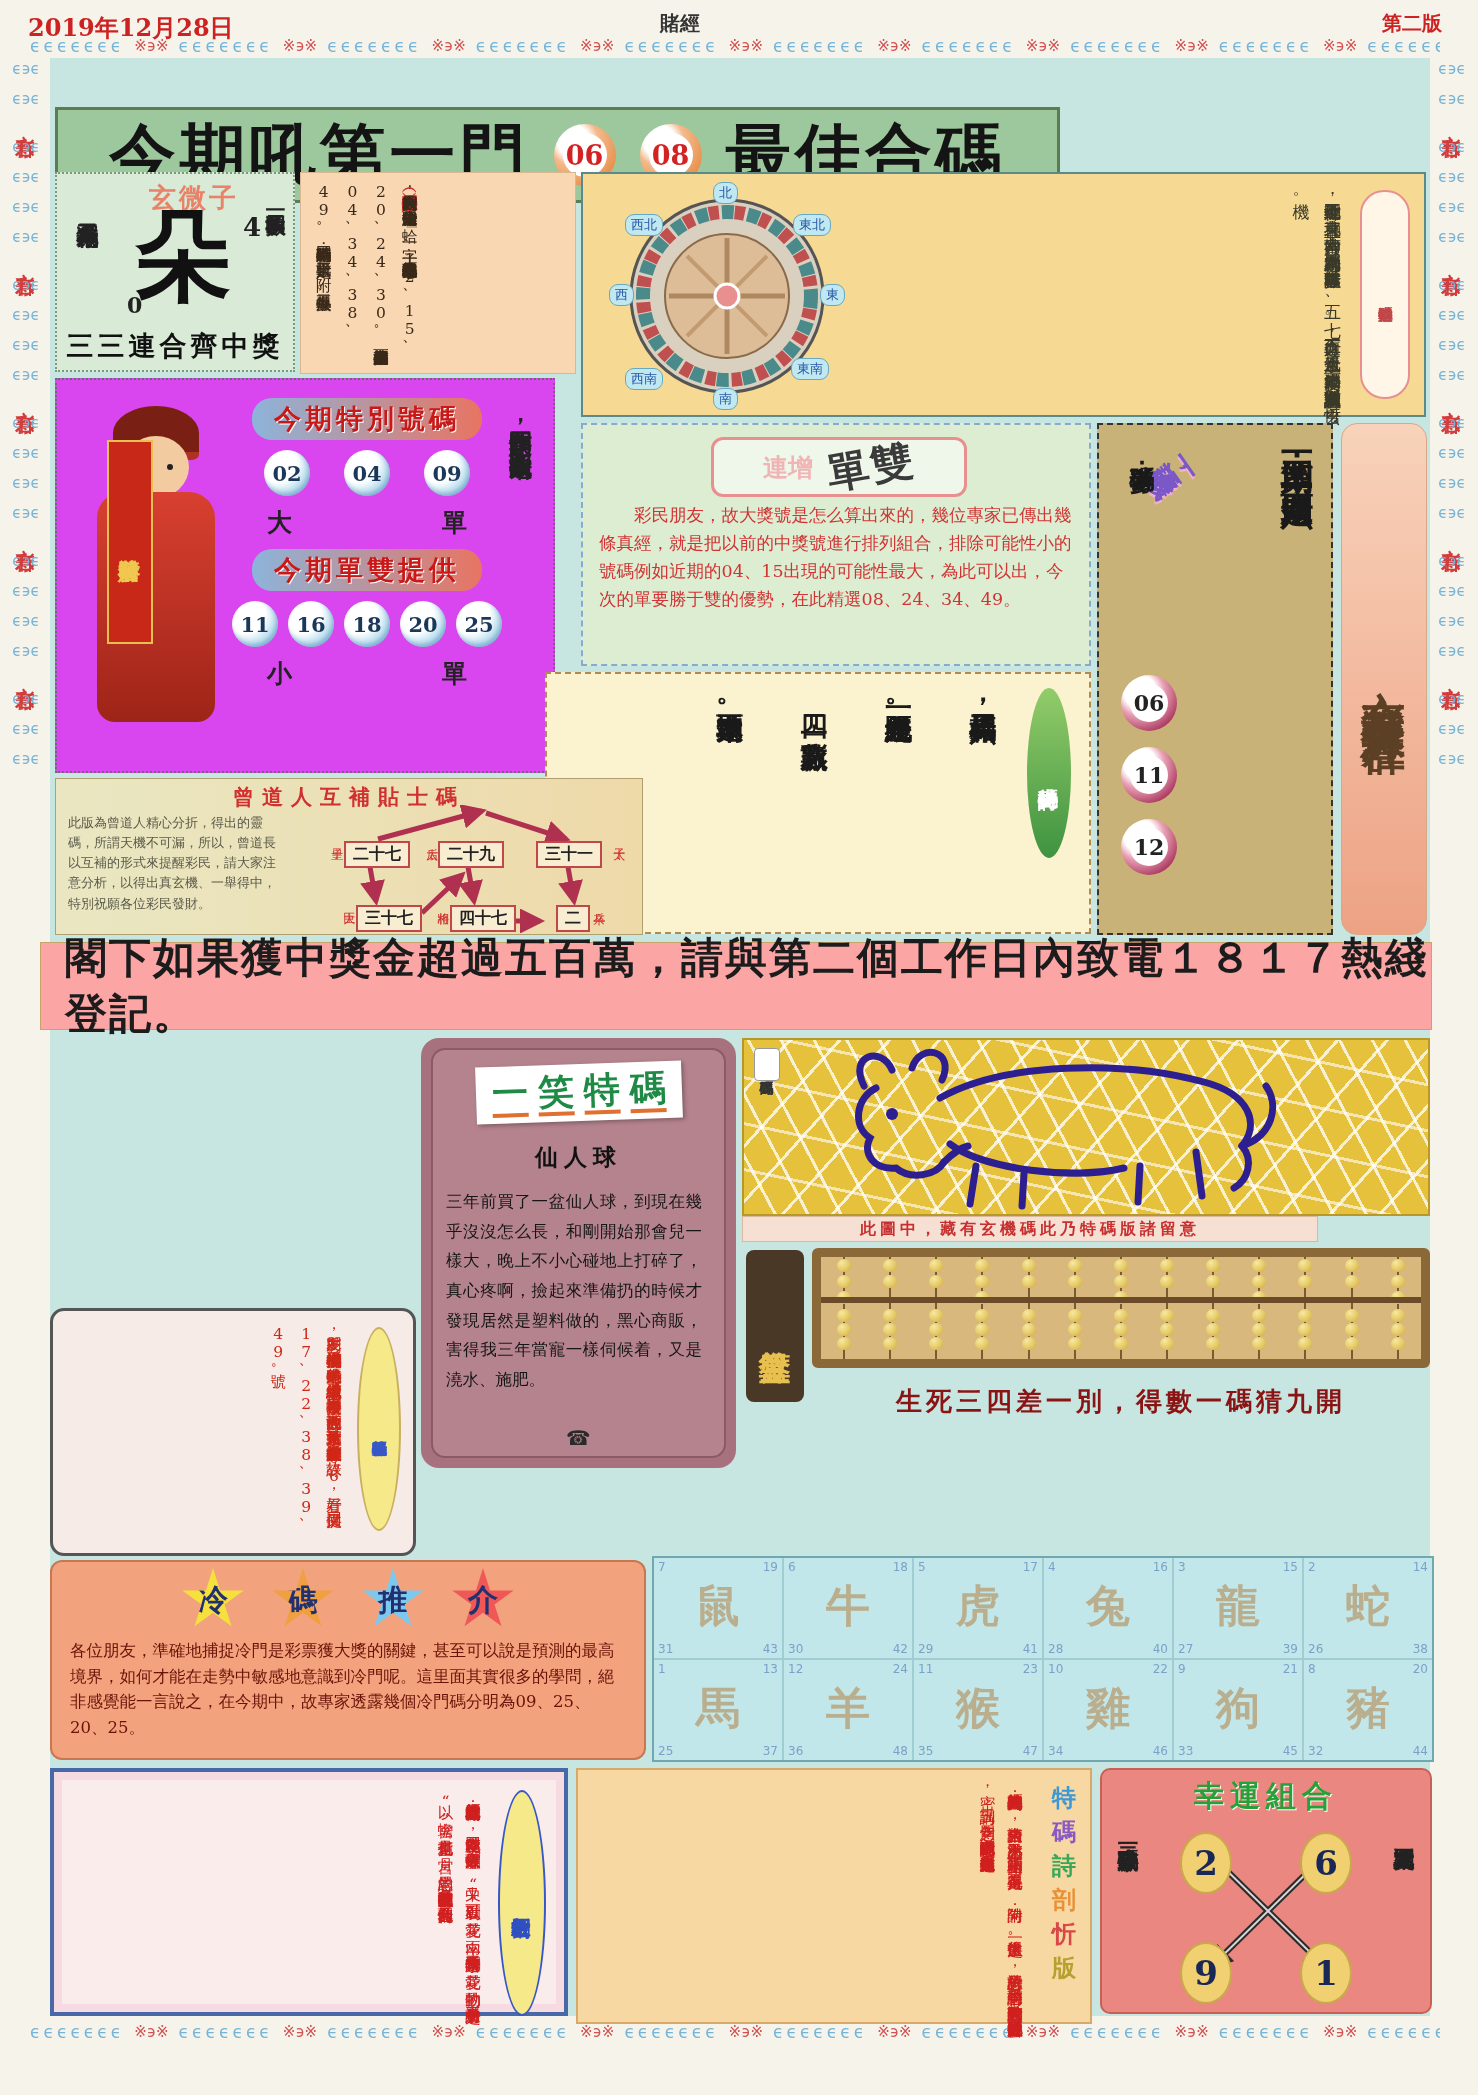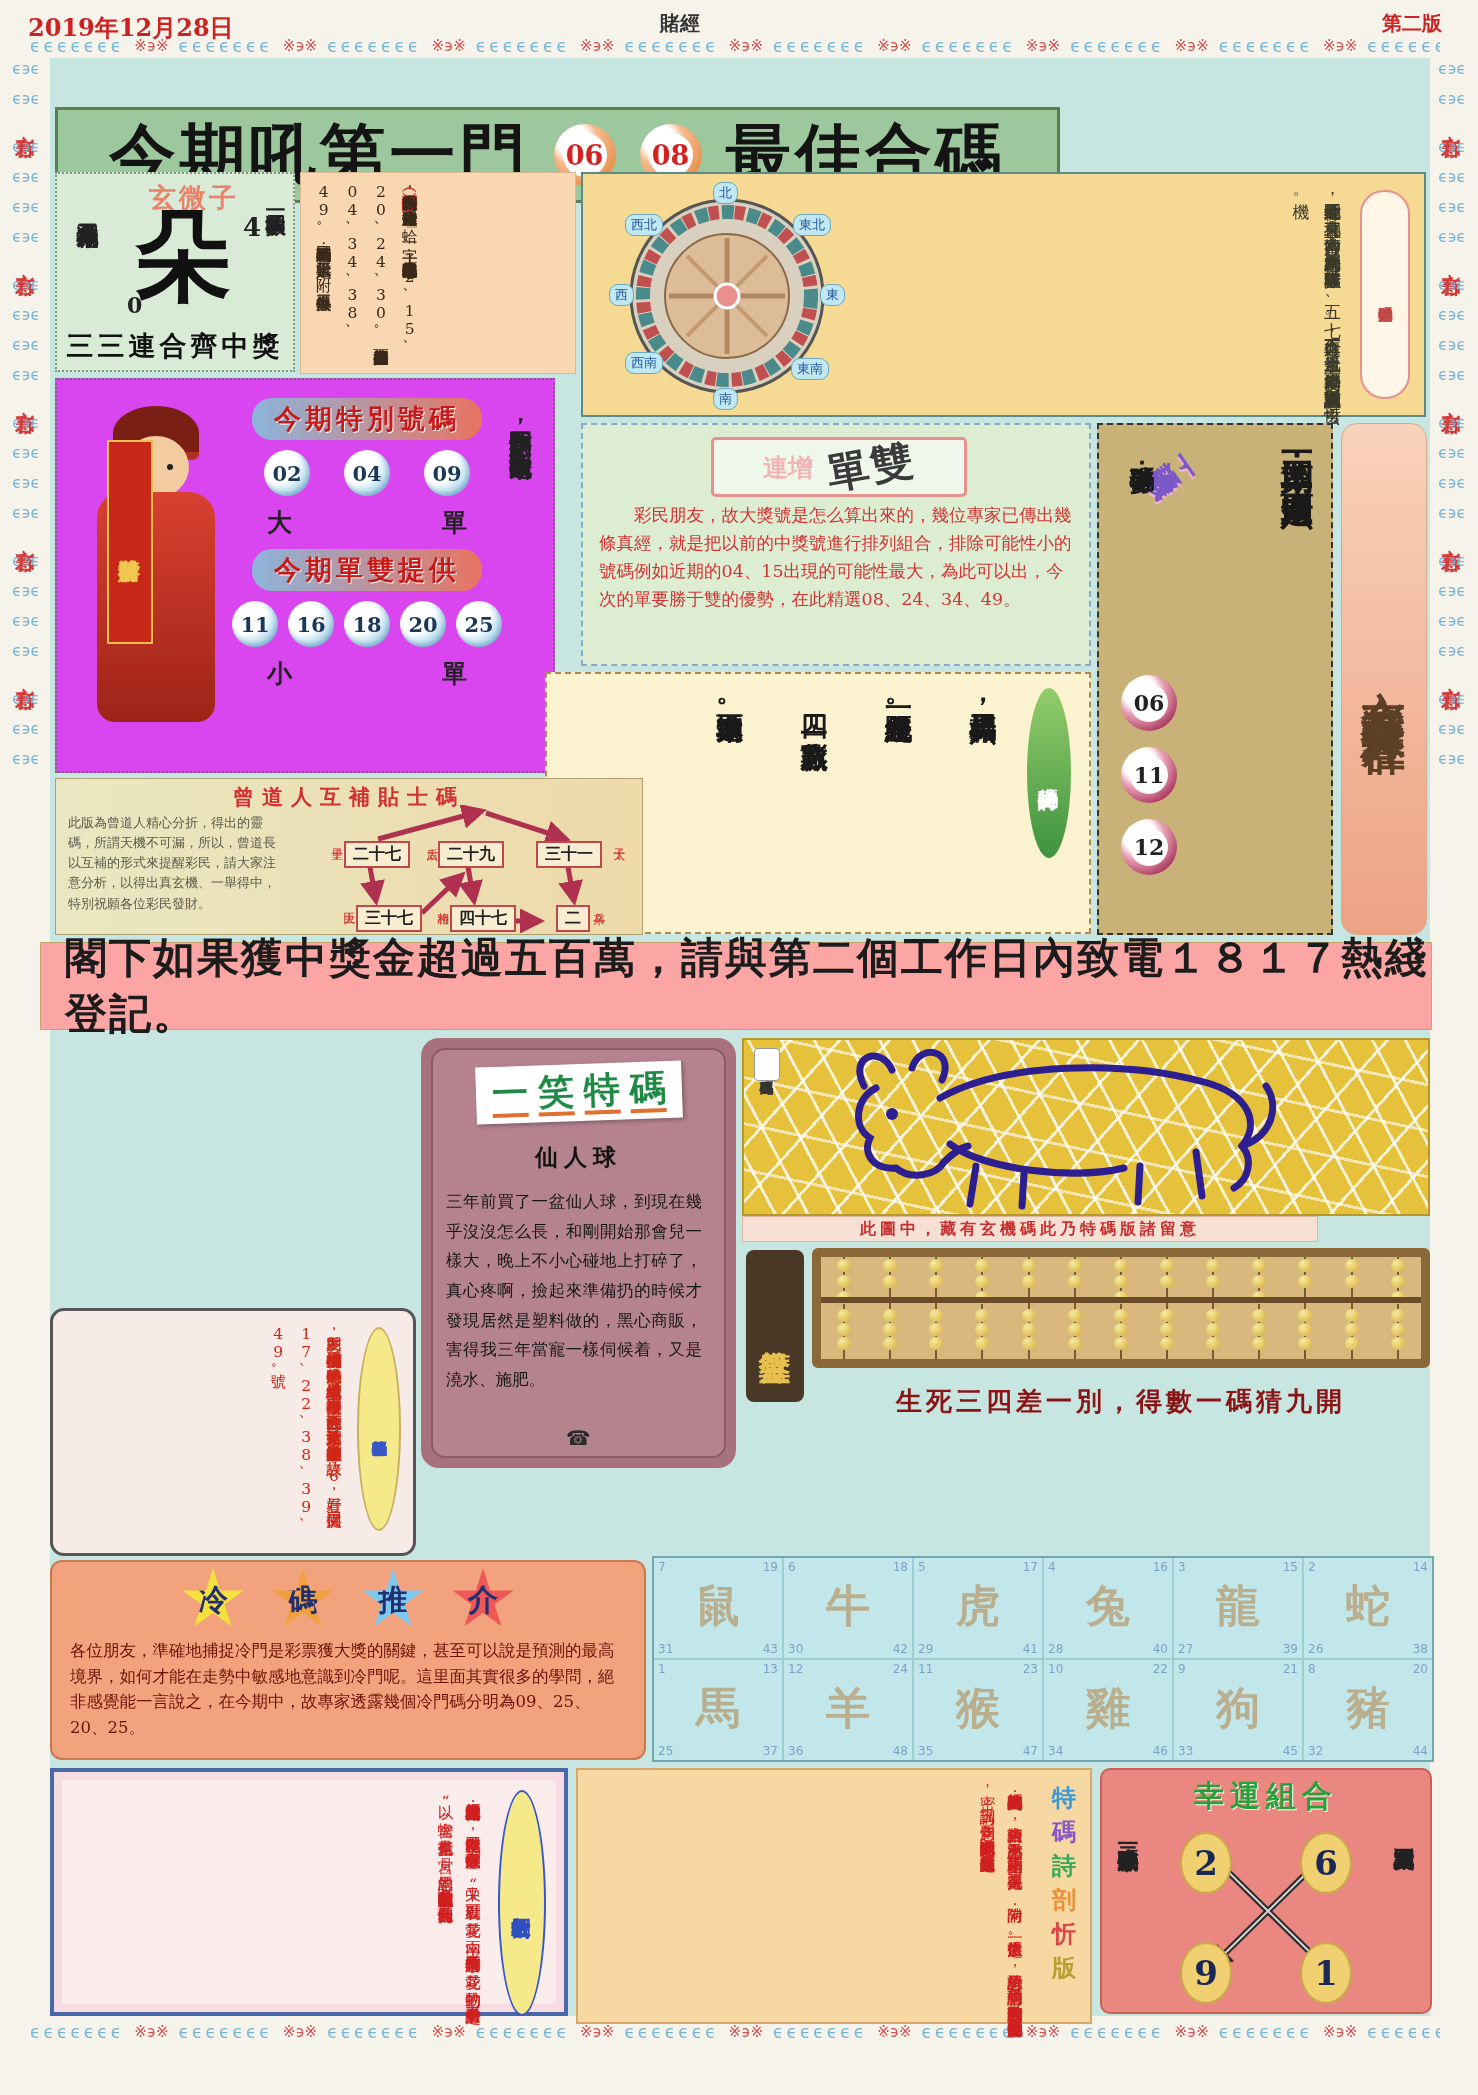--- a/index.html
+++ b/index.html
@@ -73,21 +73,21 @@
   .special-col{position:absolute;left:185px;top:18px;width:250px;display:flex;flex-direction:column;align-items:center;gap:10px;}
   .ball-blue{width:46px;height:46px;border-radius:50%;
              background:radial-gradient(circle at 30% 28%,#ffffff 0 42%,#cfe8f4 60%,#8ec6e4);
              display:flex;align-items:center;justify-content:center;color:#1a3858;font-weight:bold;font-size:21px;
              box-shadow:inset -2px -3px 4px rgba(80,140,180,.5);}
   .tag-row{width:200px;display:flex;justify-content:space-between;font-size:25px;font-weight:bold;color:#222;}
   .special-note{position:absolute;right:8px;top:34px;height:330px;font-size:23px;font-weight:bold;color:#222;line-height:2.1;}
 
   
   .danshuang{left:581px;top:423px;width:510px;height:243px;background:#dcedd2;border:2px dashed #88aacc;}
-  .ds-pill{position:absolute;left:128px;top:12px;width:250px;height:54px;border:3px solid #e89090;border-radius:5px;
+  .ds-pill{position:absolute;left:128px;top:12px;width:250px;height:54px;border:3px solid #e89090;border-radius:12px;
            background:rgba(255,255,255,.55);display:flex;align-items:center;justify-content:center;gap:14px;}
   .ds-water{color:#f0b4b4;font-size:25px;font-weight:bold;}
   .ds-title{color:#3a3a3a;font-size:42px;font-weight:900;transform:rotate(-10deg);letter-spacing:2px;}
   .ds-text{position:absolute;left:16px;top:76px;width:478px;color:#d03434;font-size:17.5px;line-height:1.6;text-indent:2em;}
 
   
   .shengxiao{left:545px;top:672px;width:546px;height:262px;background:#fbf2cf;border:2px dashed #b08a50;}
   .sx-oval{position:absolute;right:18px;top:14px;width:44px;height:170px;border-radius:50%;
            background:linear-gradient(180deg,#93cc6a,#3f9340);color:#fff;font-size:20px;font-weight:bold;
            display:flex;align-items:center;justify-content:center;}
@@ -364,21 +364,21 @@
         <line x1="52" y1="110" x2="168" y2="110" stroke="#b08860" stroke-width="5"></line>
         <line x1="70" y1="70" x2="150" y2="150" stroke="#c49a70" stroke-width="4"></line>
         <line x1="150" y1="70" x2="70" y2="150" stroke="#c49a70" stroke-width="4"></line>
         <circle cx="110" cy="110" r="12" fill="#e89090" stroke="#fff" stroke-width="3"></circle>
       </svg>
       <span class="dir-pill" style="left:96px;top:-4px;">北</span>
       <span class="dir-pill" style="right:6px;top:28px;">東北</span>
       <span class="dir-pill" style="right:-8px;top:98px;">東</span>
       <span class="dir-pill" style="right:8px;bottom:26px;">東南</span>
       <span class="dir-pill" style="left:96px;bottom:-4px;">南</span>
-      <span class="dir-pill" style="left:8px;bottom:32px;">西南</span>
+      <span class="dir-pill" style="left:8px;bottom:16px;">西南</span>
       <span class="dir-pill" style="left:-8px;top:98px;">西</span>
       <span class="dir-pill" style="left:8px;top:28px;">西北</span>
     </div>
     <div class="compass-text vtext">今期財神位于正北，喜神東北，貴神西南方。八神之内卦就四屬水，笠降瑞獻喜數目：一、五、七。而五行之金，且金泄水氣，變初可為水澤節，勤讀廣大朋友認真對照，可悟玄機。</div>
     <div class="compass-label">
       <span class="vtext">財神號碼幸運輪盤</span>
     </div>
   </div>
 
   <div class="abs box special">

